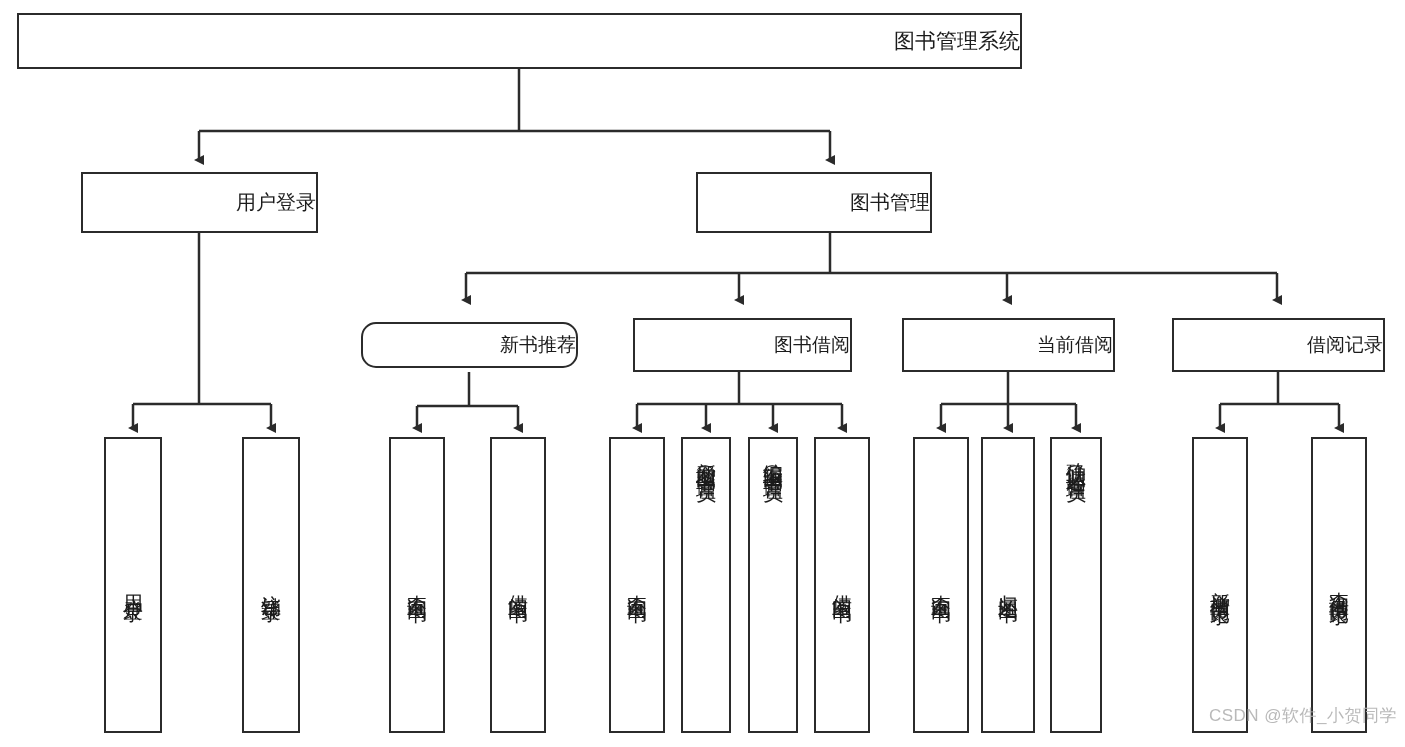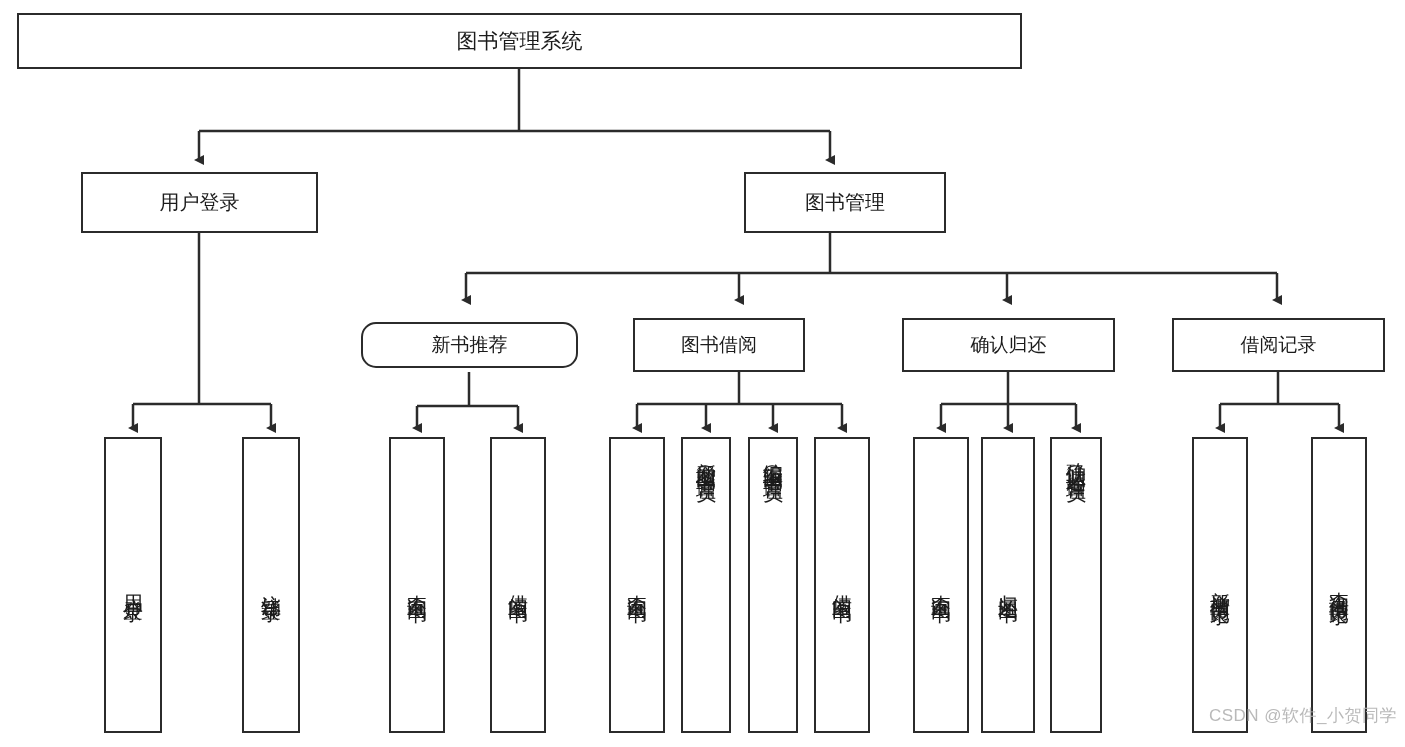--- a/index.html
+++ b/index.html
@@ -25,21 +25,21 @@
     height: 747px;
     pointer-events: none;
   }
   .node {
     position: absolute;
     box-sizing: border-box;
     border: 2px solid #2b2b2b;
     background: #ffffff;
     display: flex;
     align-items: center;
-    justify-content: center;
+    justify-content: flex-end;
     color: #1b1b1b;
   }
   .node.root {
     font-size: 21px;
   }
   .node.tier1 {
     font-size: 20px;
   }
   .node.tier2 {
     font-size: 19px;
@@ -128,34 +128,34 @@
   </svg>
 
   <div class="node root" style="left:17px; top:13px; width:1005px; height:56px;">
     <span>图书管理系统</span>
   </div>
 
   <div class="node tier1" style="left:81px; top:172px; width:237px; height:61px;">
     <span>用户登录</span>
   </div>
 
-  <div class="node tier1" style="left:744px; top:172px; width:202px; height:61px;">
+  <div class="node tier1" style="left:696px; top:172px; width:236px; height:61px;">
     <span>图书管理</span>
   </div>
 
   <div class="node tier2" style="left:361px; top:322px; width:217px; height:46px;border-radius:15px;">
     <span>新书推荐</span>
   </div>
 
-  <div class="node tier2" style="left:633px; top:318px; width:172px; height:54px;">
+  <div class="node tier2" style="left:633px; top:318px; width:219px; height:54px;">
     <span>图书借阅</span>
   </div>
 
   <div class="node tier2" style="left:902px; top:318px; width:213px; height:54px;">
-    <span>确认归还</span>
+    <span>当前借阅</span>
   </div>
 
   <div class="node tier2" style="left:1172px; top:318px; width:213px; height:54px;font-family:Liberation Serif, serif;">
     <span>借阅记录</span>
   </div>
 
   <div class="node leaf centered" style="left:104px; top:437px; width:58px; height:296px;">
     <span class="vtext">用户登录</span>
   </div>
 

